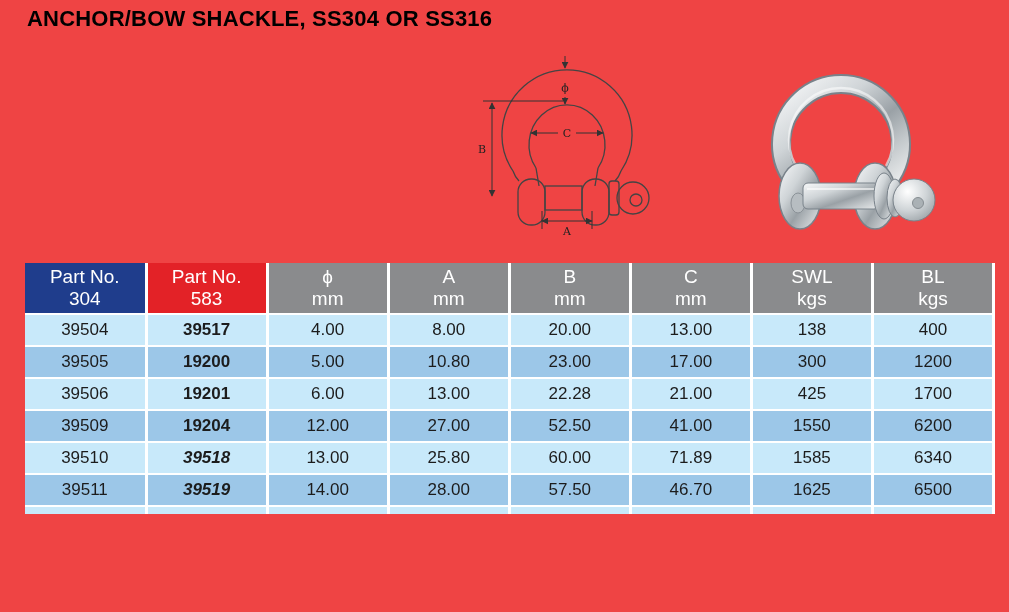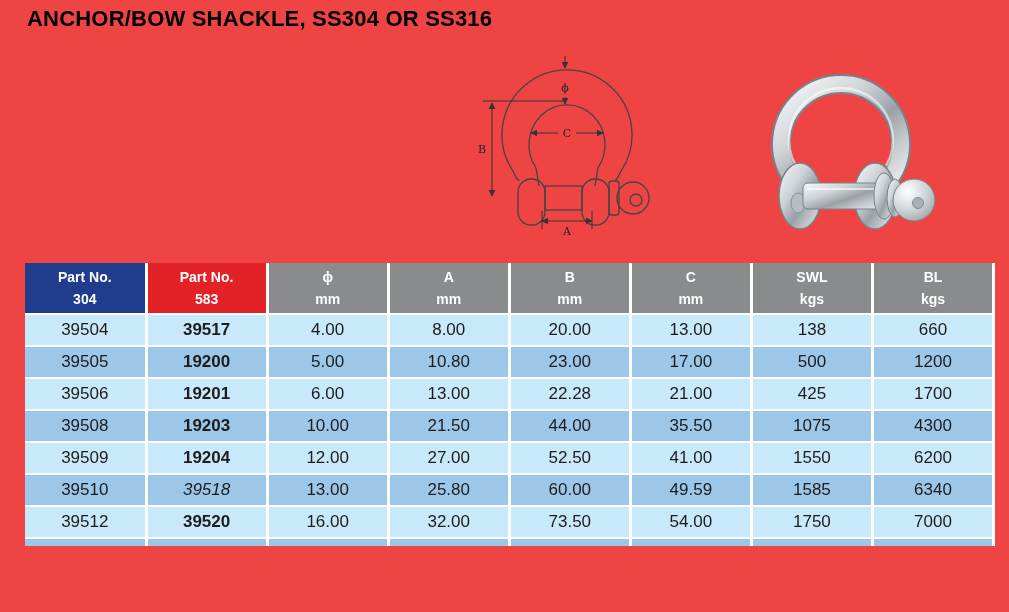--- a/index.html
+++ b/index.html
@@ -17,30 +17,30 @@
   table.spec {
     position:absolute; left:25px; top:263px; width:970px;
     border-collapse:collapse; table-layout:fixed;
   }
   .spec th, .spec td {
     border-right:3px solid #fff; border-bottom:2px solid #fff;
     text-align:center; padding:0; overflow:hidden;
   }
   .spec th {
     background:var(--header-gray); color:var(--header-text);
-    font-weight:bold; font-size:14px; line-height:22px; height:50px;
+    font-weight:normal; font-size:19px; line-height:22px; height:50px;
   }
   .spec th.c304 { background:var(--header-blue); }
   .spec th.c316 { background:var(--header-red); }
   .spec tbody td { height:30px; font-size:17px; color:var(--text-dark); }
   .spec tbody tr:nth-child(odd)  { background:var(--row-light); }
   .spec tbody tr:nth-child(even) { background:var(--row-dark); }
   .spec td.pn304 { }
   .spec td.pn316 { font-weight:bold; }
-  .spec td.pn316.italic316 { font-weight:normal; font-style:italic; }
+  .spec td.pn316.italic316 { font-weight:bold; font-style:italic; }
   .spec tr.partial td { height:7px; border-bottom:none; }
   .dim-label { font-family:"DejaVu Serif", serif; font-size:11px; }
 </style>
 </head>
 <body>
 
 <div class="page">
 
   <h1 class="title">ANCHOR/BOW SHACKLE, SS304 OR SS316</h1>
 
@@ -153,81 +153,71 @@
     </thead>
     <tbody>
         <tr>
       <td class="pn304">39504</td>
       <td class="pn316">39517</td>
       <td>4.00</td>
       <td>8.00</td>
       <td>20.00</td>
       <td>13.00</td>
       <td>138</td>
-      <td>660</td>
+      <td>400</td>
     </tr>
         <tr>
       <td class="pn304">39505</td>
       <td class="pn316">19200</td>
       <td>5.00</td>
       <td>10.80</td>
       <td>23.00</td>
       <td>17.00</td>
-      <td>500</td>
+      <td>300</td>
       <td>1200</td>
     </tr>
         <tr>
       <td class="pn304">39506</td>
       <td class="pn316">19201</td>
       <td>6.00</td>
       <td>13.00</td>
       <td>22.28</td>
       <td>21.00</td>
       <td>425</td>
       <td>1700</td>
     </tr>
         <tr>
-      <td class="pn304">39508</td>
-      <td class="pn316">19203</td>
-      <td>10.00</td>
-      <td>21.50</td>
-      <td>44.00</td>
-      <td>35.50</td>
-      <td>1075</td>
-      <td>4300</td>
-    </tr>
-        <tr>
       <td class="pn304">39509</td>
       <td class="pn316">19204</td>
       <td>12.00</td>
       <td>27.00</td>
       <td>52.50</td>
       <td>41.00</td>
       <td>1550</td>
       <td>6200</td>
     </tr>
         <tr>
       <td class="pn304">39510</td>
       <td class="pn316 italic316">39518</td>
       <td>13.00</td>
       <td>25.80</td>
       <td>60.00</td>
-      <td>49.59</td>
+      <td>71.89</td>
       <td>1585</td>
       <td>6340</td>
     </tr>
         <tr>
-      <td class="pn304">39512</td>
-      <td class="pn316">39520</td>
-      <td>16.00</td>
-      <td>32.00</td>
-      <td>73.50</td>
-      <td>54.00</td>
-      <td>1750</td>
-      <td>7000</td>
+      <td class="pn304">39511</td>
+      <td class="pn316 italic316">39519</td>
+      <td>14.00</td>
+      <td>28.00</td>
+      <td>57.50</td>
+      <td>46.70</td>
+      <td>1625</td>
+      <td>6500</td>
     </tr>
         <tr class="partial">
       <td class="pn304"></td>
       <td class="pn316"></td>
       <td></td>
       <td></td>
       <td></td>
       <td></td>
       <td></td>
       <td></td>

